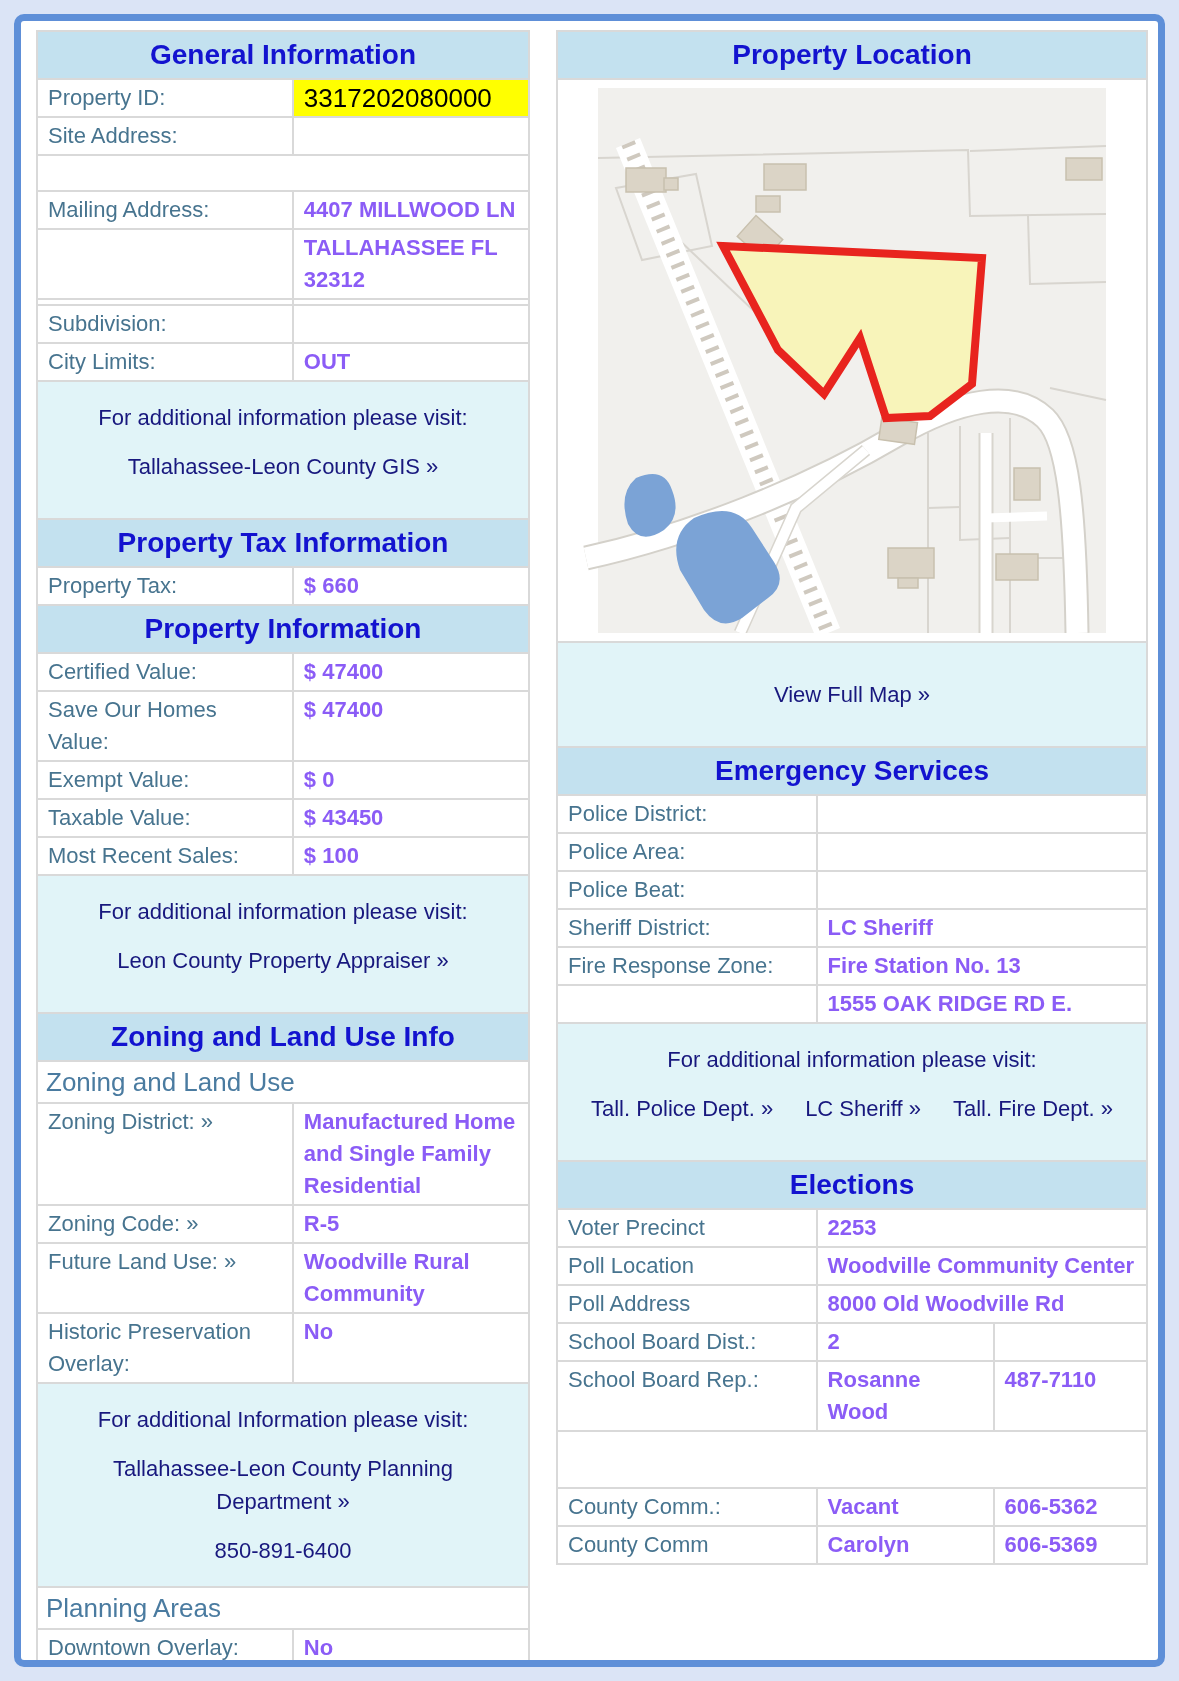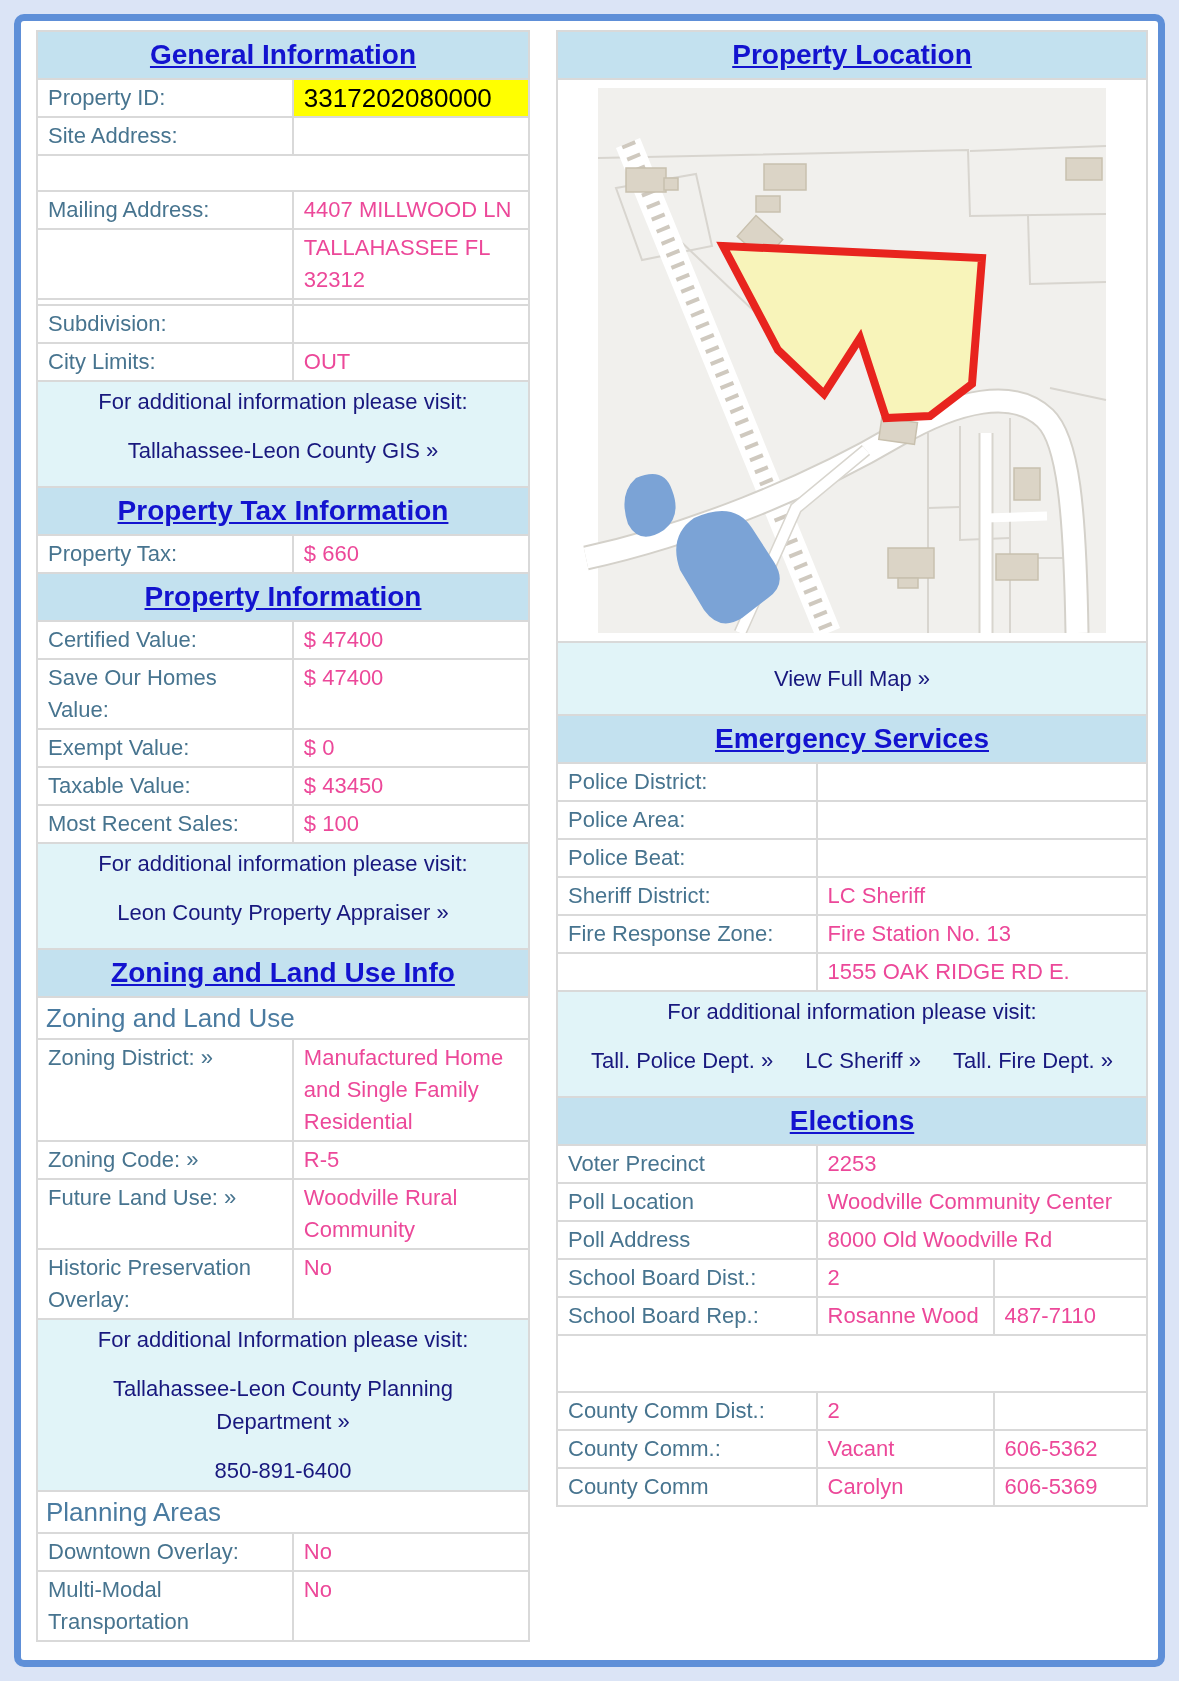--- a/index.html
+++ b/index.html
@@ -19,32 +19,32 @@
   table{border-collapse:collapse;background:#fff;border:2px solid #aeaeae;table-layout:fixed;}
   .left-table{width:494px;}
   .right-table{width:592px;}
   td{
     border:2px solid #d9d9d9;vertical-align:top;
     padding:2px 10px;font-size:22px;line-height:32px;
     word-wrap:break-word;overflow:hidden;
   }
   td.lbl{color:#47748f;padding-right:22px;margin-left:28px;}
   .right-table td.lbl{padding-right:24px;}
-  td.val{color:#ec4899;}
+  td.val{color:#8b5cf6;font-weight:bold;}
   td.val.hl{background:#ffff00;color:#000000;font-weight:400;font-size:26px;}
   td.sec-header{
     background:#c3e1ef;color:#1313cf;font-weight:700;
-    font-size:28px;line-height:36px;text-align:center;padding:5px 8px;text-decoration:underline;
+    font-size:28px;line-height:36px;text-align:center;padding:5px 8px;
   }
   td.sub-header{
     color:#4a7ba0;font-size:26px;line-height:34px;text-align:left;padding:3px 8px;
   }
   td.info-band{
     background:#e1f4f8;color:#18187e;text-align:center;
-    padding:3px 14px;line-height:33px;
+    padding:19px 14px;line-height:33px;
   }
   .info-link{color:#18187e;cursor:pointer;}
   .info-links .info-link{margin:16px 16px;display:inline-block;}
   td.spacer-cell{padding:0;}
   td.map-cell{padding:8px;}
   .map-wrap{width:100%;cursor:pointer;}
   .map-wrap svg{display:block;width:100%;height:545px;}
 </style>
 </head>
 <body>
@@ -307,25 +307,20 @@
           </tr>
           <tr>
             <td class="lbl">School Board Rep.:</td>
             <td class="val">Rosanne Wood</td>
             <td class="val">487-7110</td>
           </tr>
           <tr>
             <td colspan="3" class="spacer-cell" style="height: 55px;"></td>
           </tr>
           <tr>
-            <td class="lbl">County Comm Dist.:</td>
-            <td class="val">2</td>
-            <td class="val"></td>
-          </tr>
-          <tr>
             <td class="lbl">County Comm.:</td>
             <td class="val">Vacant</td>
             <td class="val">606-5362</td>
           </tr>
           <tr>
             <td class="lbl">County Comm</td>
             <td class="val">Carolyn</td>
             <td class="val">606-5369</td>
           </tr>
         </tbody>

